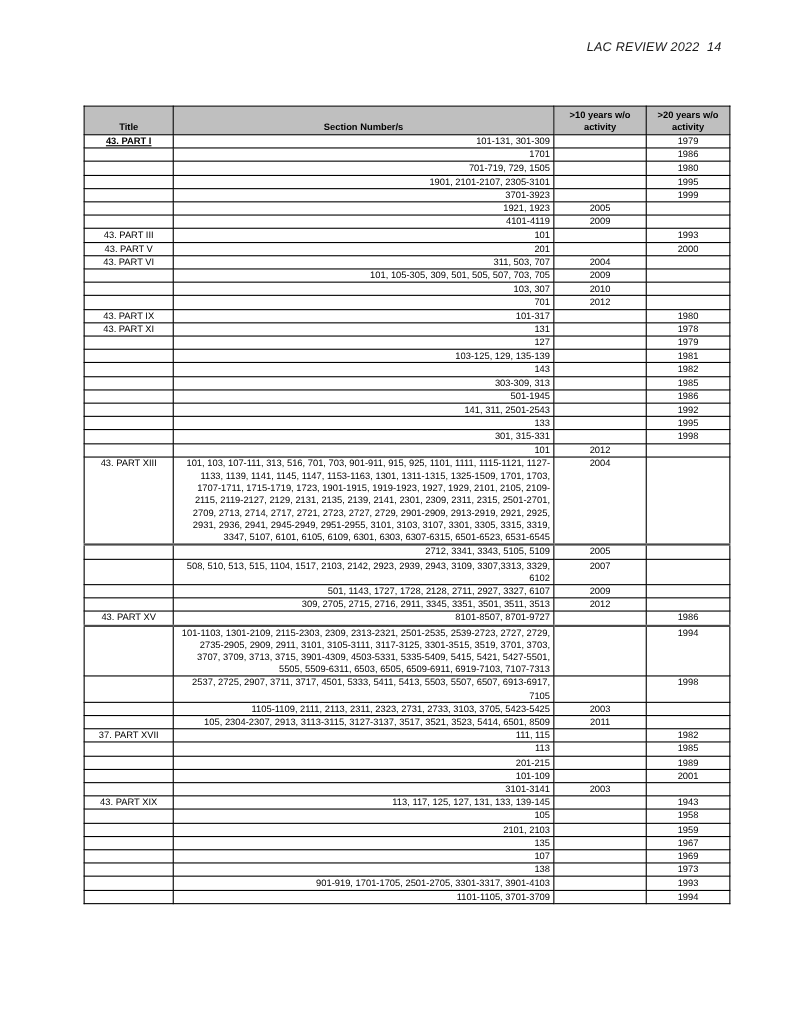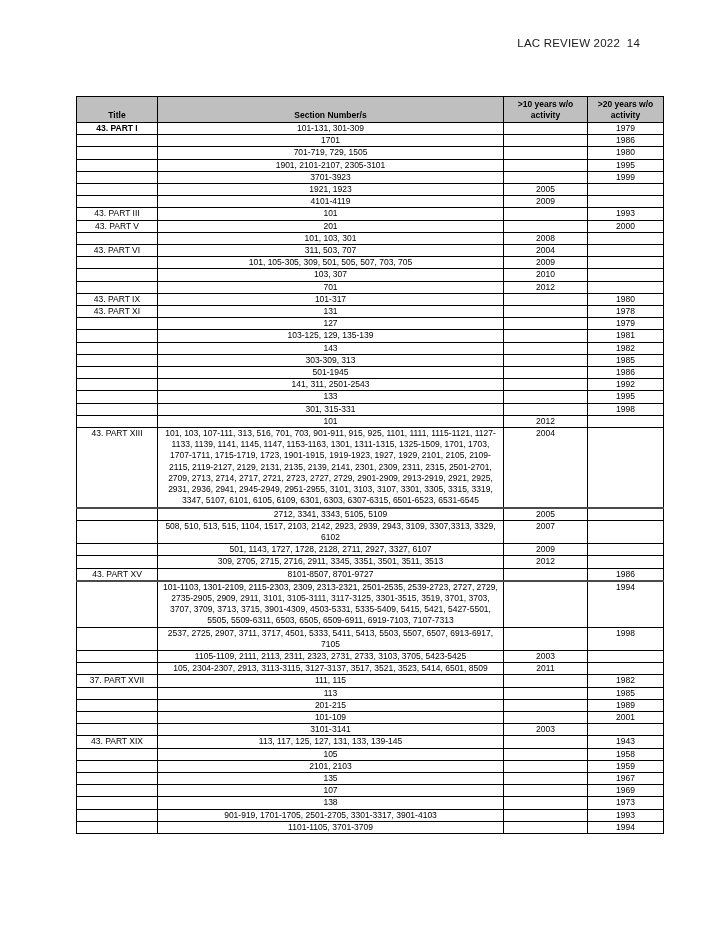--- a/index.html
+++ b/index.html
@@ -8,25 +8,26 @@
     width: 720px; height: 932px;
     background: #ffffff;
     position: relative;
     font-family: "Liberation Sans", sans-serif;
     color: #000;
     overflow: hidden;
   }
   .page-header {
     position: absolute;
     top: 37px;
-    right: 80px;
+    right: 64px;
     font-size: 11.5px;
     letter-spacing: 0.2px;
     white-space: pre;
     color: #1a1a1a;
+    font-style: italic;
   }
   table.doc-table {
     position: absolute;
     left: 76px; top: 96px;
     width: 587px;
     border-collapse: collapse;
     table-layout: fixed;
     border: 1.5px solid #000;
   }
   col.c1 { width: 81px; }
@@ -45,23 +46,23 @@
     padding: 1px 2px;
     border-bottom: 1.5px solid #000;
   }
   tbody td {
     font-size: 8.5px;
     line-height: 11.2px;
     padding: 0 3px;
     vertical-align: top;
   }
   td.c-title   { text-align: center; }
-  td.c-sections{ text-align: center; }
+  td.c-sections{ text-align: right; }
   td.c-y10, td.c-y20 { text-align: center; }
-  td.emphasis  { font-weight: bold; }
+  td.emphasis  { font-weight: bold; text-decoration: underline; }
   tr.thick-top td { border-top: 2.5px solid #4a4a4a; }
 </style>
 </head>
 <body>
 
 <div class="page-header">LAC REVIEW 2022  14</div>
 
 <table class="doc-table">
   <colgroup>
     <col class="c1">
@@ -126,26 +127,20 @@
     <td class="c-y10"></td>
     <td class="c-y20">1993</td>
   </tr>
       <tr>
     <td class="c-title">43. PART V</td>
     <td class="c-sections">201</td>
     <td class="c-y10"></td>
     <td class="c-y20">2000</td>
   </tr>
       <tr>
-    <td class="c-title"></td>
-    <td class="c-sections">101, 103, 301</td>
-    <td class="c-y10">2008</td>
-    <td class="c-y20"></td>
-  </tr>
-      <tr>
     <td class="c-title">43. PART VI</td>
     <td class="c-sections">311, 503, 707</td>
     <td class="c-y10">2004</td>
     <td class="c-y20"></td>
   </tr>
       <tr>
     <td class="c-title"></td>
     <td class="c-sections">101, 105-305, 309, 501, 505, 507, 703, 705</td>
     <td class="c-y10">2009</td>
     <td class="c-y20"></td>

